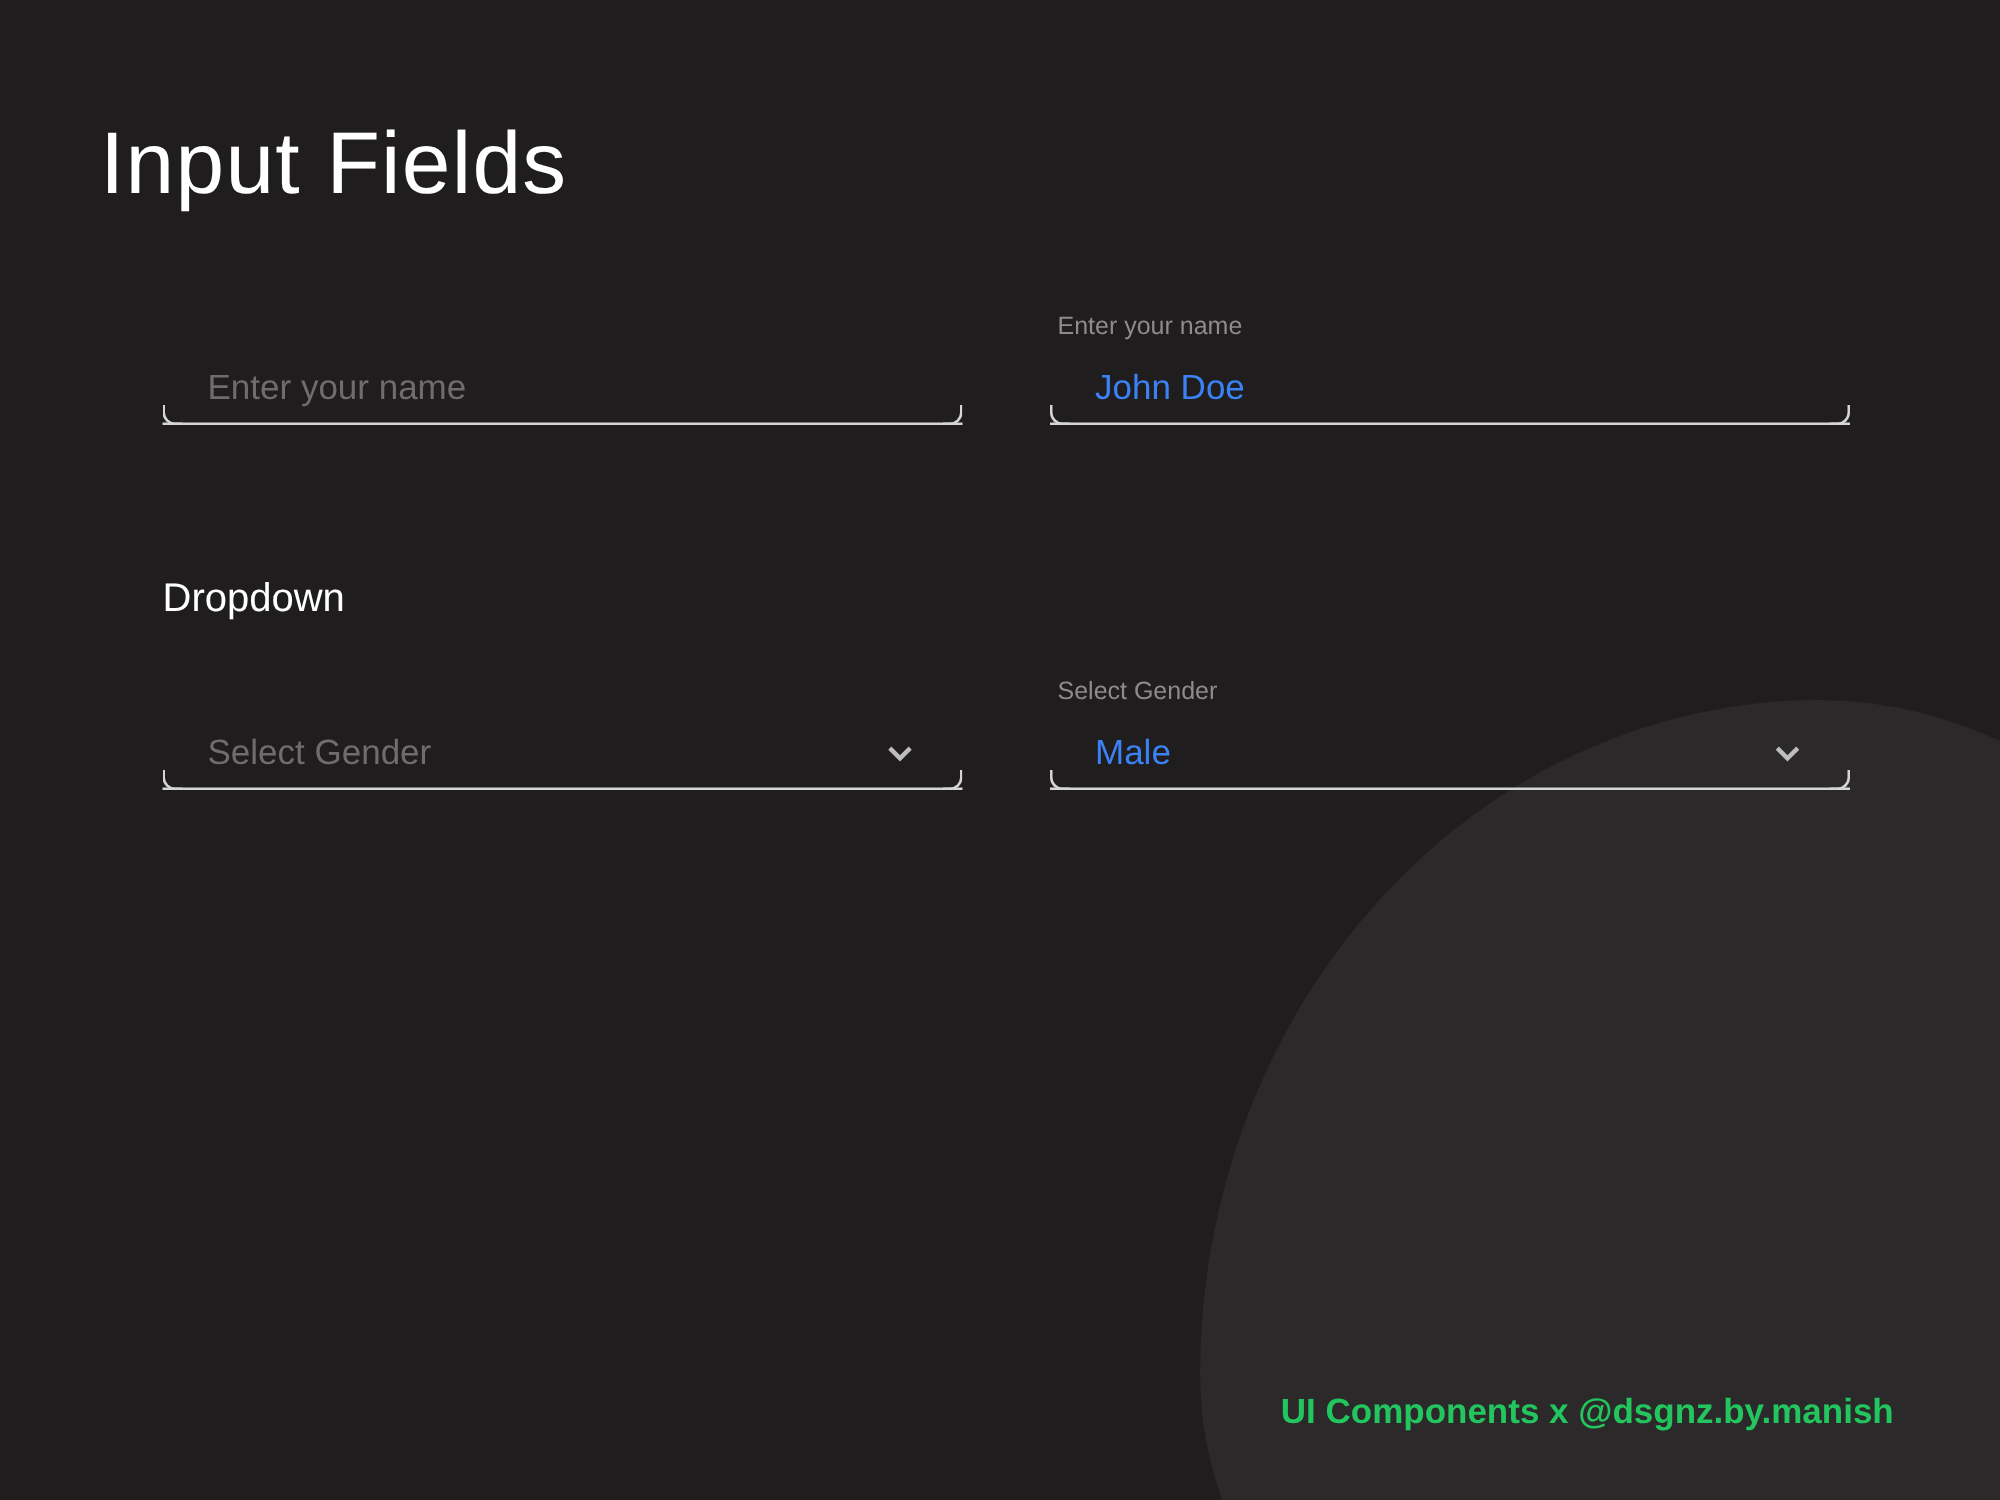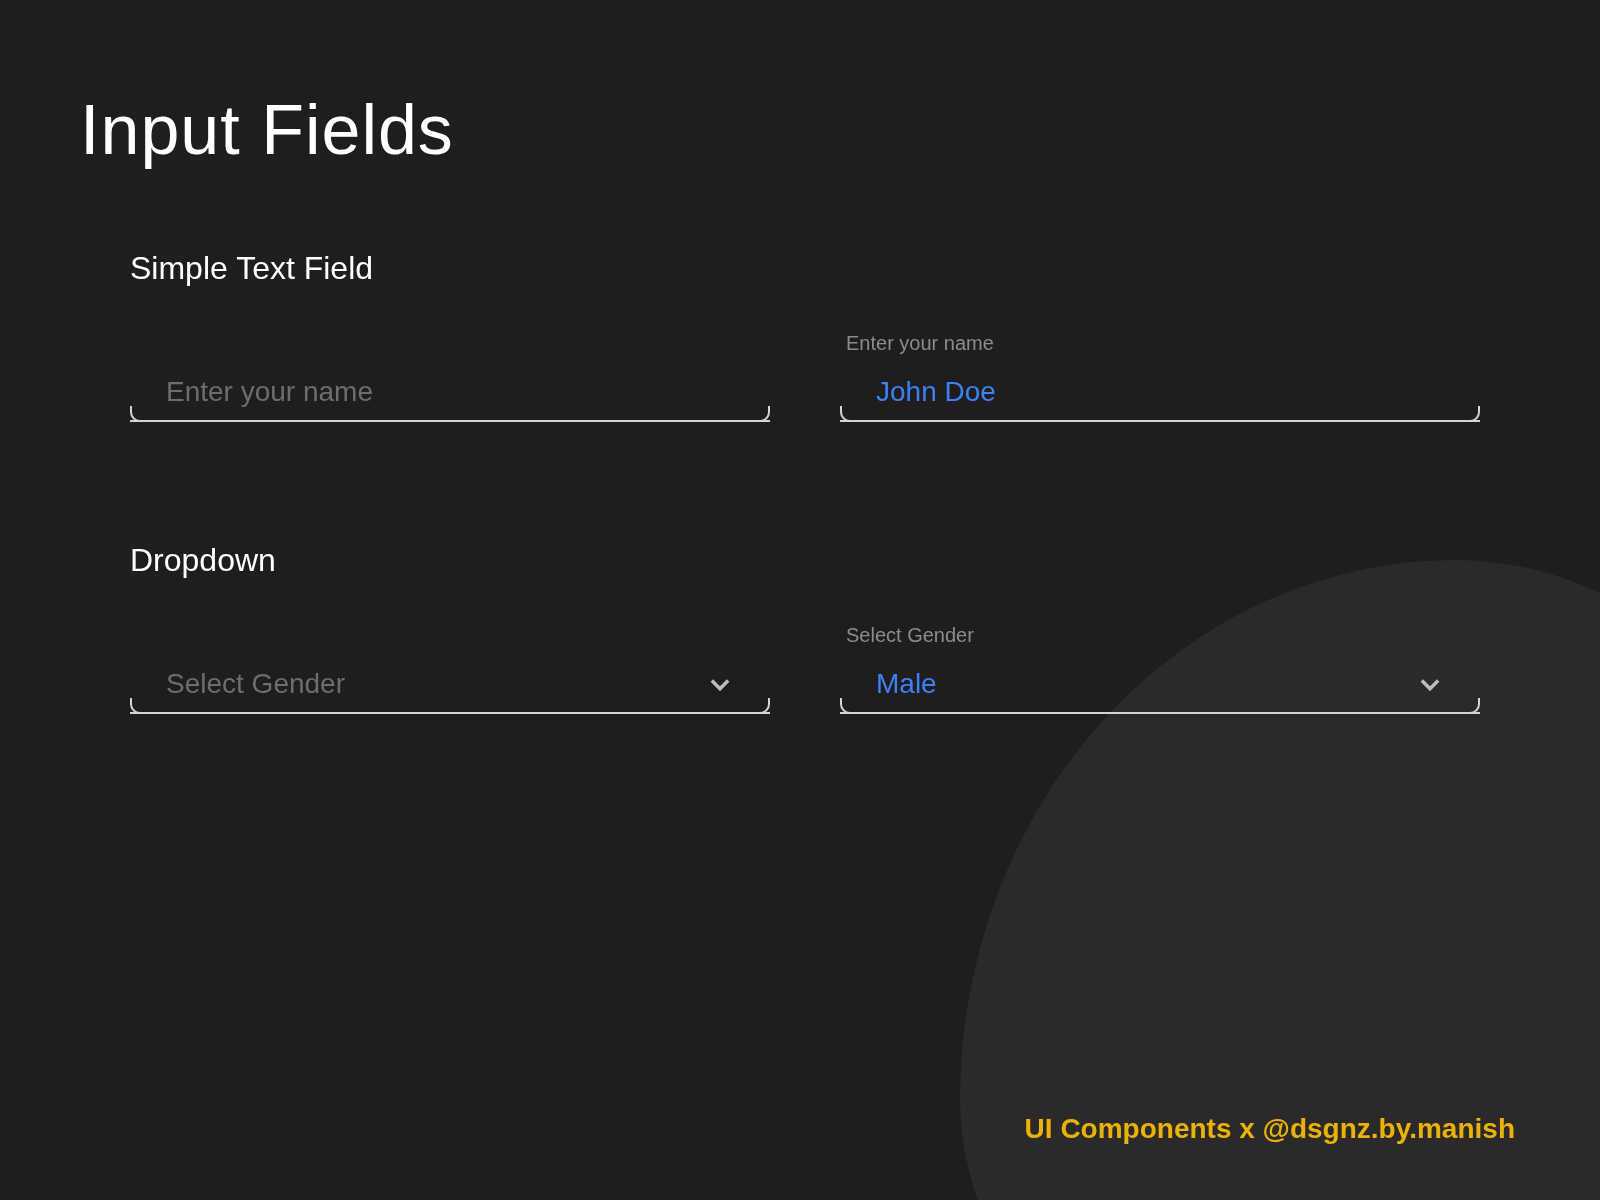--- a/index.html
+++ b/index.html
@@ -118,33 +118,32 @@
     stroke: #bdbdbd;
     stroke-width: 3;
     fill: none;
   }
   .footer-credit {
     position: absolute;
     bottom: 55px;
     right: 85px;
     font-size: 28px;
     font-weight: 600;
-    color: #eab308;
+    color: #22c55e;
     z-index: 2;
   }
 </style>
 </head>
 <body>
 
 <div class="blob"></div>
 
 <div class="page">
   <h1 class="page-title">Input Fields</h1>
 
-  <h2 class="section-title">Simple Text Field</h2>
   <div class="row">
 
     <div class="field">
       <span class="float-label hidden">&nbsp;</span>
       <div class="input-line">
         <input class="input-text" type="text" placeholder="Enter your name" style="">
       </div>
     </div>
 
     <div class="field">

